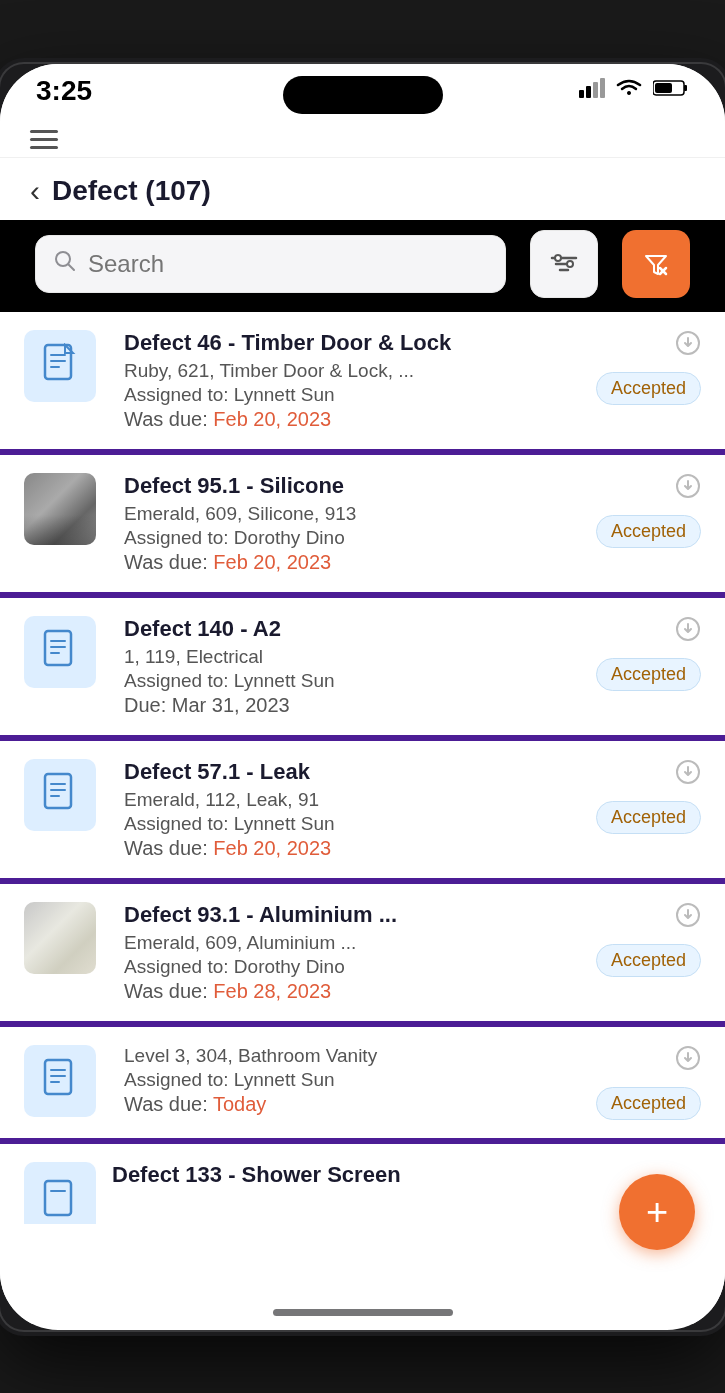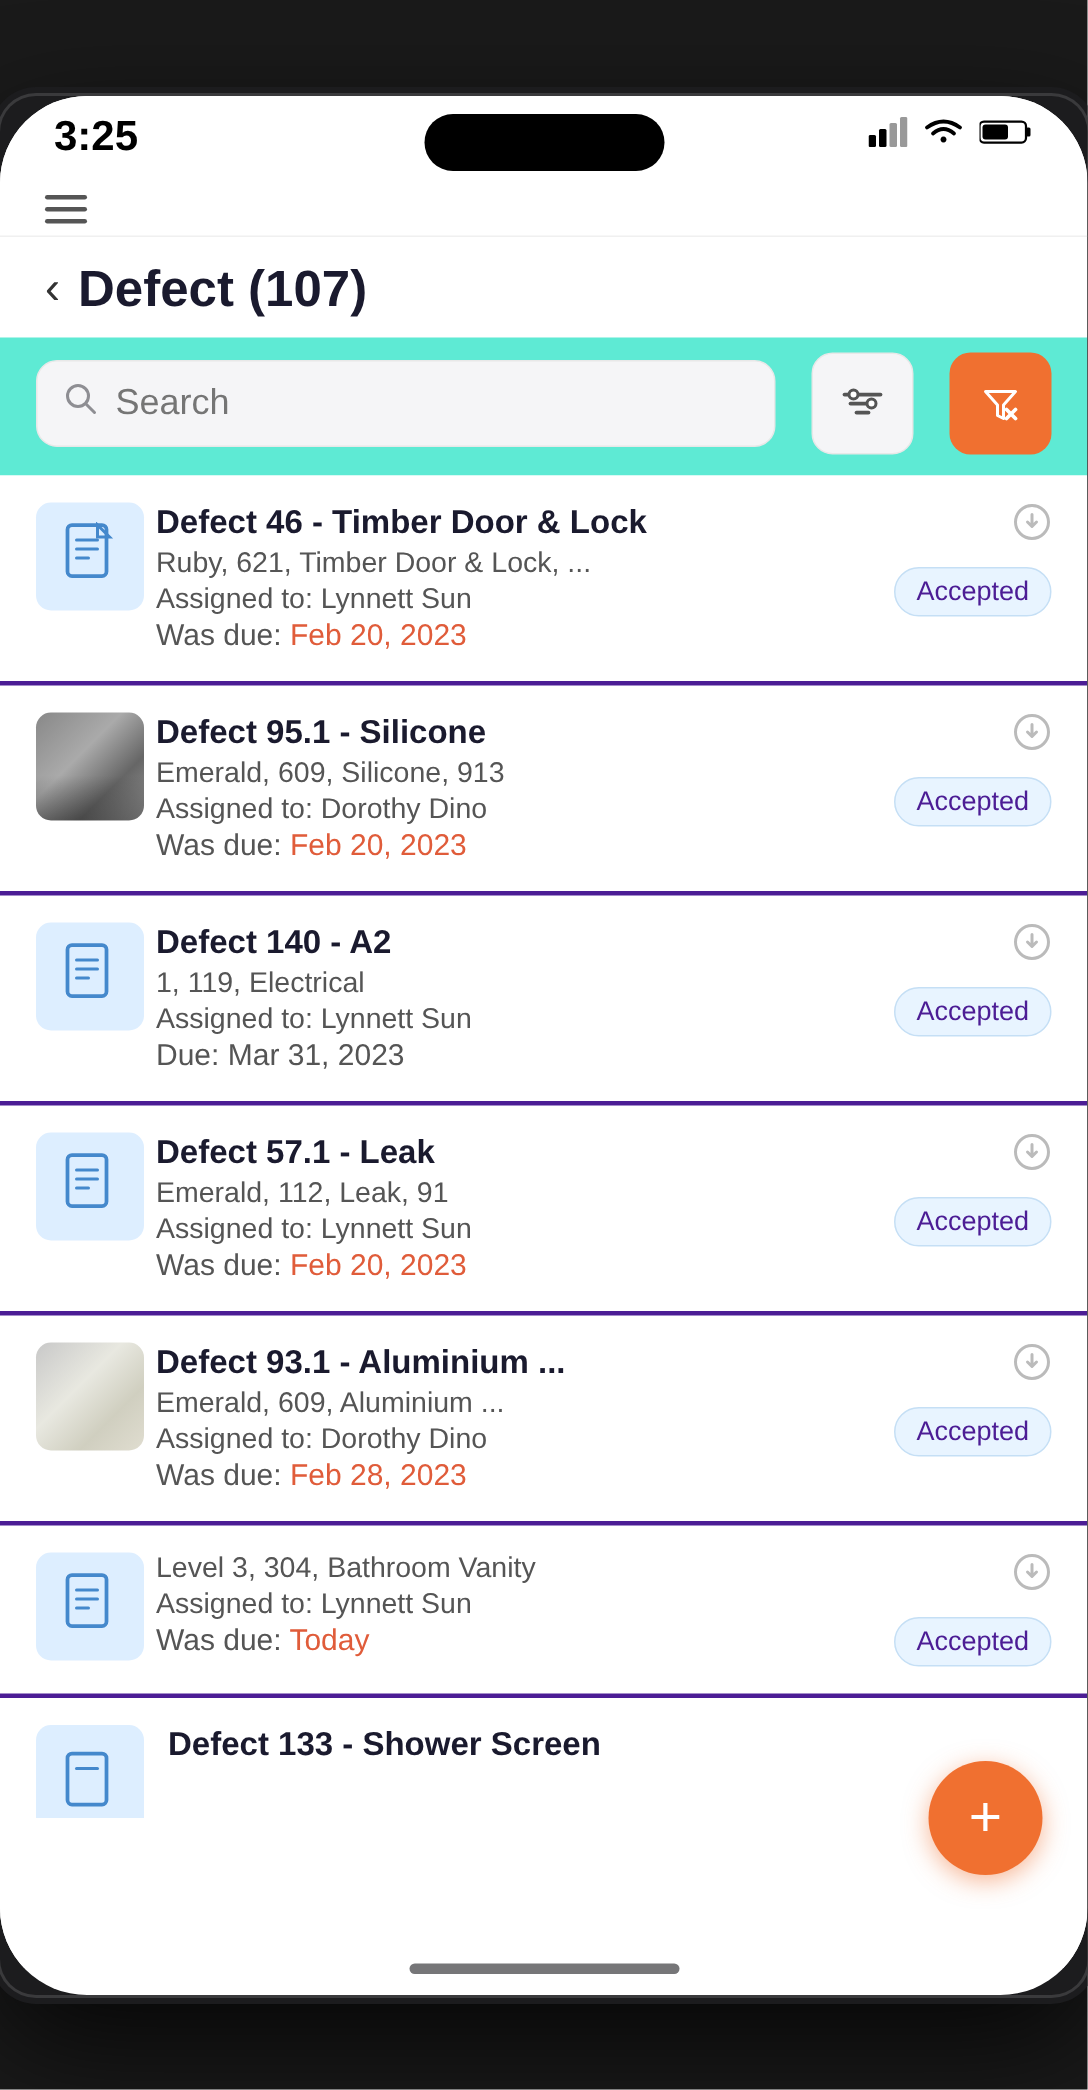--- a/index.html
+++ b/index.html
@@ -112,32 +112,32 @@
     }
 
     .back-button {
       font-size: 30px;
       color: #333;
       cursor: pointer;
       font-weight: 300;
     }
 
     .page-title {
-      font-size: 34px;
+      font-size: 28px;
       font-weight: 700;
       color: #1a1a2e;
     }
 
     
     .search-container {
-      padding: 10px 24px 14px;
+      padding: 10px 35px 14px;
       display: flex;
       align-items: center;
       gap: 24px;
-      background: #5eead4;
+      background: #000000;
     }
 
     .search-bar {
       flex: 1;
       display: flex;
       align-items: center;
       background: #f5f5f7;
       border-radius: 14px;
       padding: 14px 18px;
       gap: 12px;
@@ -185,22 +185,22 @@
     .defect-list {
       overflow-y: auto;
       background: #fff;
       padding: 0 0 100px 0;
     }
 
     .defect-item {
       display: flex;
       align-items: flex-start;
       padding: 18px 24px;
-      border-bottom: 3px solid #4c1d95;
-      gap: 8px;
+      border-bottom: 6px solid #4c1d95;
+      gap: 28px;
       position: relative;
     }
 
     .defect-thumb {
       width: 72px;
       height: 72px;
       border-radius: 10px;
       flex-shrink: 0;
       display: flex;
       align-items: center;
@@ -262,21 +262,21 @@
     }
 
     .download-icon {
       font-size: 24px;
       color: #aaa;
       cursor: pointer;
     }
 
     .status-badge {
       background: #e8f4ff;
-      color: #4c1d95;
+      color: #a16207;
       border-radius: 20px;
       padding: 5px 14px;
       font-size: 18px;
       font-weight: 500;
       border: 1px solid #c5dff5;
     }
 
     
     .fab {
       position: absolute;

